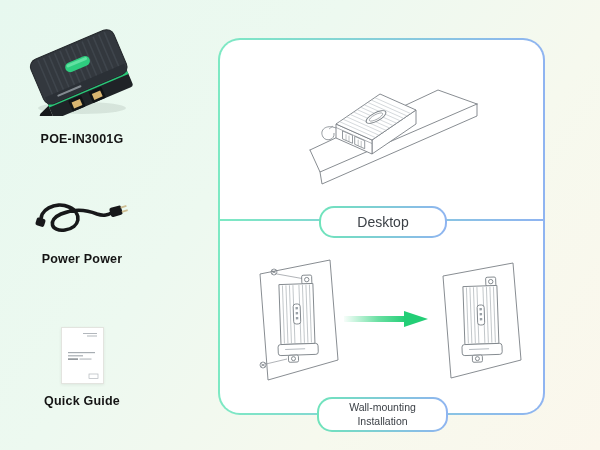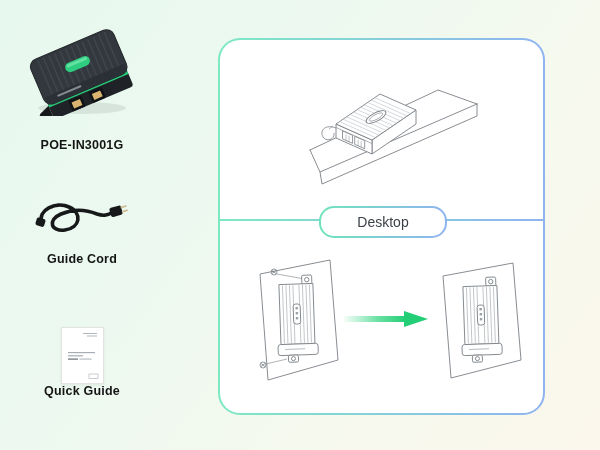--- a/index.html
+++ b/index.html
@@ -6,27 +6,27 @@
   body{
     width:600px;height:450px;overflow:hidden;position:relative;
     font-family:"Liberation Sans",sans-serif;
     background:linear-gradient(125deg,#e7f8ef 0%,#edf9f0 38%,#f6f9ee 68%,#fbf7ec 100%);
   }
   .pkg-item{position:absolute;width:128px;left:18px;text-align:center;}
   .pkg-figure{display:flex;justify-content:center;align-items:center;}
   .pkg-label{color:#141414;font-size:12.5px;font-weight:600;letter-spacing:.2px;}
   #item-device{top:28px;}
   #item-device .pkg-figure{height:88px;}
-  #item-device .pkg-label{margin-top:22px;}
+  #item-device .pkg-label{margin-top:16px;}
   #item-cord{top:196px;}
   #item-cord .pkg-figure{height:46px;}
   #item-cord .pkg-label{margin-top:10px;}
   #item-guide{top:326px;}
   #item-guide .pkg-figure{height:58px;}
-  #item-guide .pkg-label{}
+  #item-guide .pkg-label{margin-top:10px;}
   .guide-sheet{
     width:41px;height:55px;background:#fff;border:1px solid #e3e4df;
     box-shadow:0 1px 3px rgba(0,0,0,.07);position:relative;
   }
   .panel{
     position:absolute;left:218px;top:38px;width:323px;height:373px;
     border-radius:22px;border:2px solid transparent;
     background:linear-gradient(#ffffff,#ffffff) padding-box,
                linear-gradient(90deg,#7de9c3,#8fb4f1) border-box;
   }
@@ -99,21 +99,21 @@
         <svg width="96" height="44" viewBox="0 0 96 44">
           <path d="M8,26 C3,13 22,4 35,10 C49,16 46,31 31,33 C17,35 13,23 27,17 C41,11 53,13 63,17 C70,19.5 74,18 79,15" fill="none" stroke="#17181a" stroke-width="3.6" stroke-linecap="round"></path>
           <g transform="rotate(-16 84 14)">
             <rect x="76" y="9" width="12" height="9.5" rx="2" fill="#17181a"></rect>
             <rect x="87.5" y="10.5" width="6" height="1.8" fill="#cdbd92"></rect>
             <rect x="87.5" y="15" width="6" height="1.8" fill="#cdbd92"></rect>
           </g>
           <rect x="2" y="21" width="9" height="8" rx="2" fill="#17181a" transform="rotate(18 6 25)"></rect>
         </svg>
       </div>
-      <div class="pkg-label">Guide Cord</div>
+      <div class="pkg-label">Power Power</div>
     </div>
 
     <div class="pkg-item" id="item-guide">
       <div class="pkg-figure">
         <div class="guide-sheet">
           <svg width="41" height="55" viewBox="0 0 41 55">
             <rect x="21" y="5" width="14" height="1" fill="#b2b7bc"></rect>
             <rect x="25" y="7.5" width="10" height="1" fill="#b2b7bc"></rect>
             <rect x="6" y="24" width="27" height="1.2" fill="#a7adb2"></rect>
             <rect x="6" y="27.2" width="15" height="1.2" fill="#a7adb2"></rect>
@@ -246,16 +246,20 @@
         <rect x="45.8" y="50" width="2.4" height="2.4" fill="#9aa1a7" stroke="none"></rect>
         <rect x="45.8" y="55" width="2.4" height="2.4" fill="#9aa1a7" stroke="none"></rect>
         <rect x="45.8" y="60" width="2.4" height="2.4" fill="#9aa1a7" stroke="none"></rect>
         <rect x="27" y="86" width="40" height="11" rx="2.5"></rect>
         <rect x="34" y="90.5" width="20" height="1" fill="#b5bbc0" stroke="none"></rect>
         <rect x="37" y="97" width="10" height="7" rx="1.5"></rect>
         <circle cx="42" cy="100.5" r="2" fill="none"></circle>
       </g>
     </svg>
 
+    <div class="badge badge-wall">
+      <span>Wall-mounting</span>
+      <span>Installation</span>
+    </div>
 
   </section>
 
 </div>
 
 </body></html>

